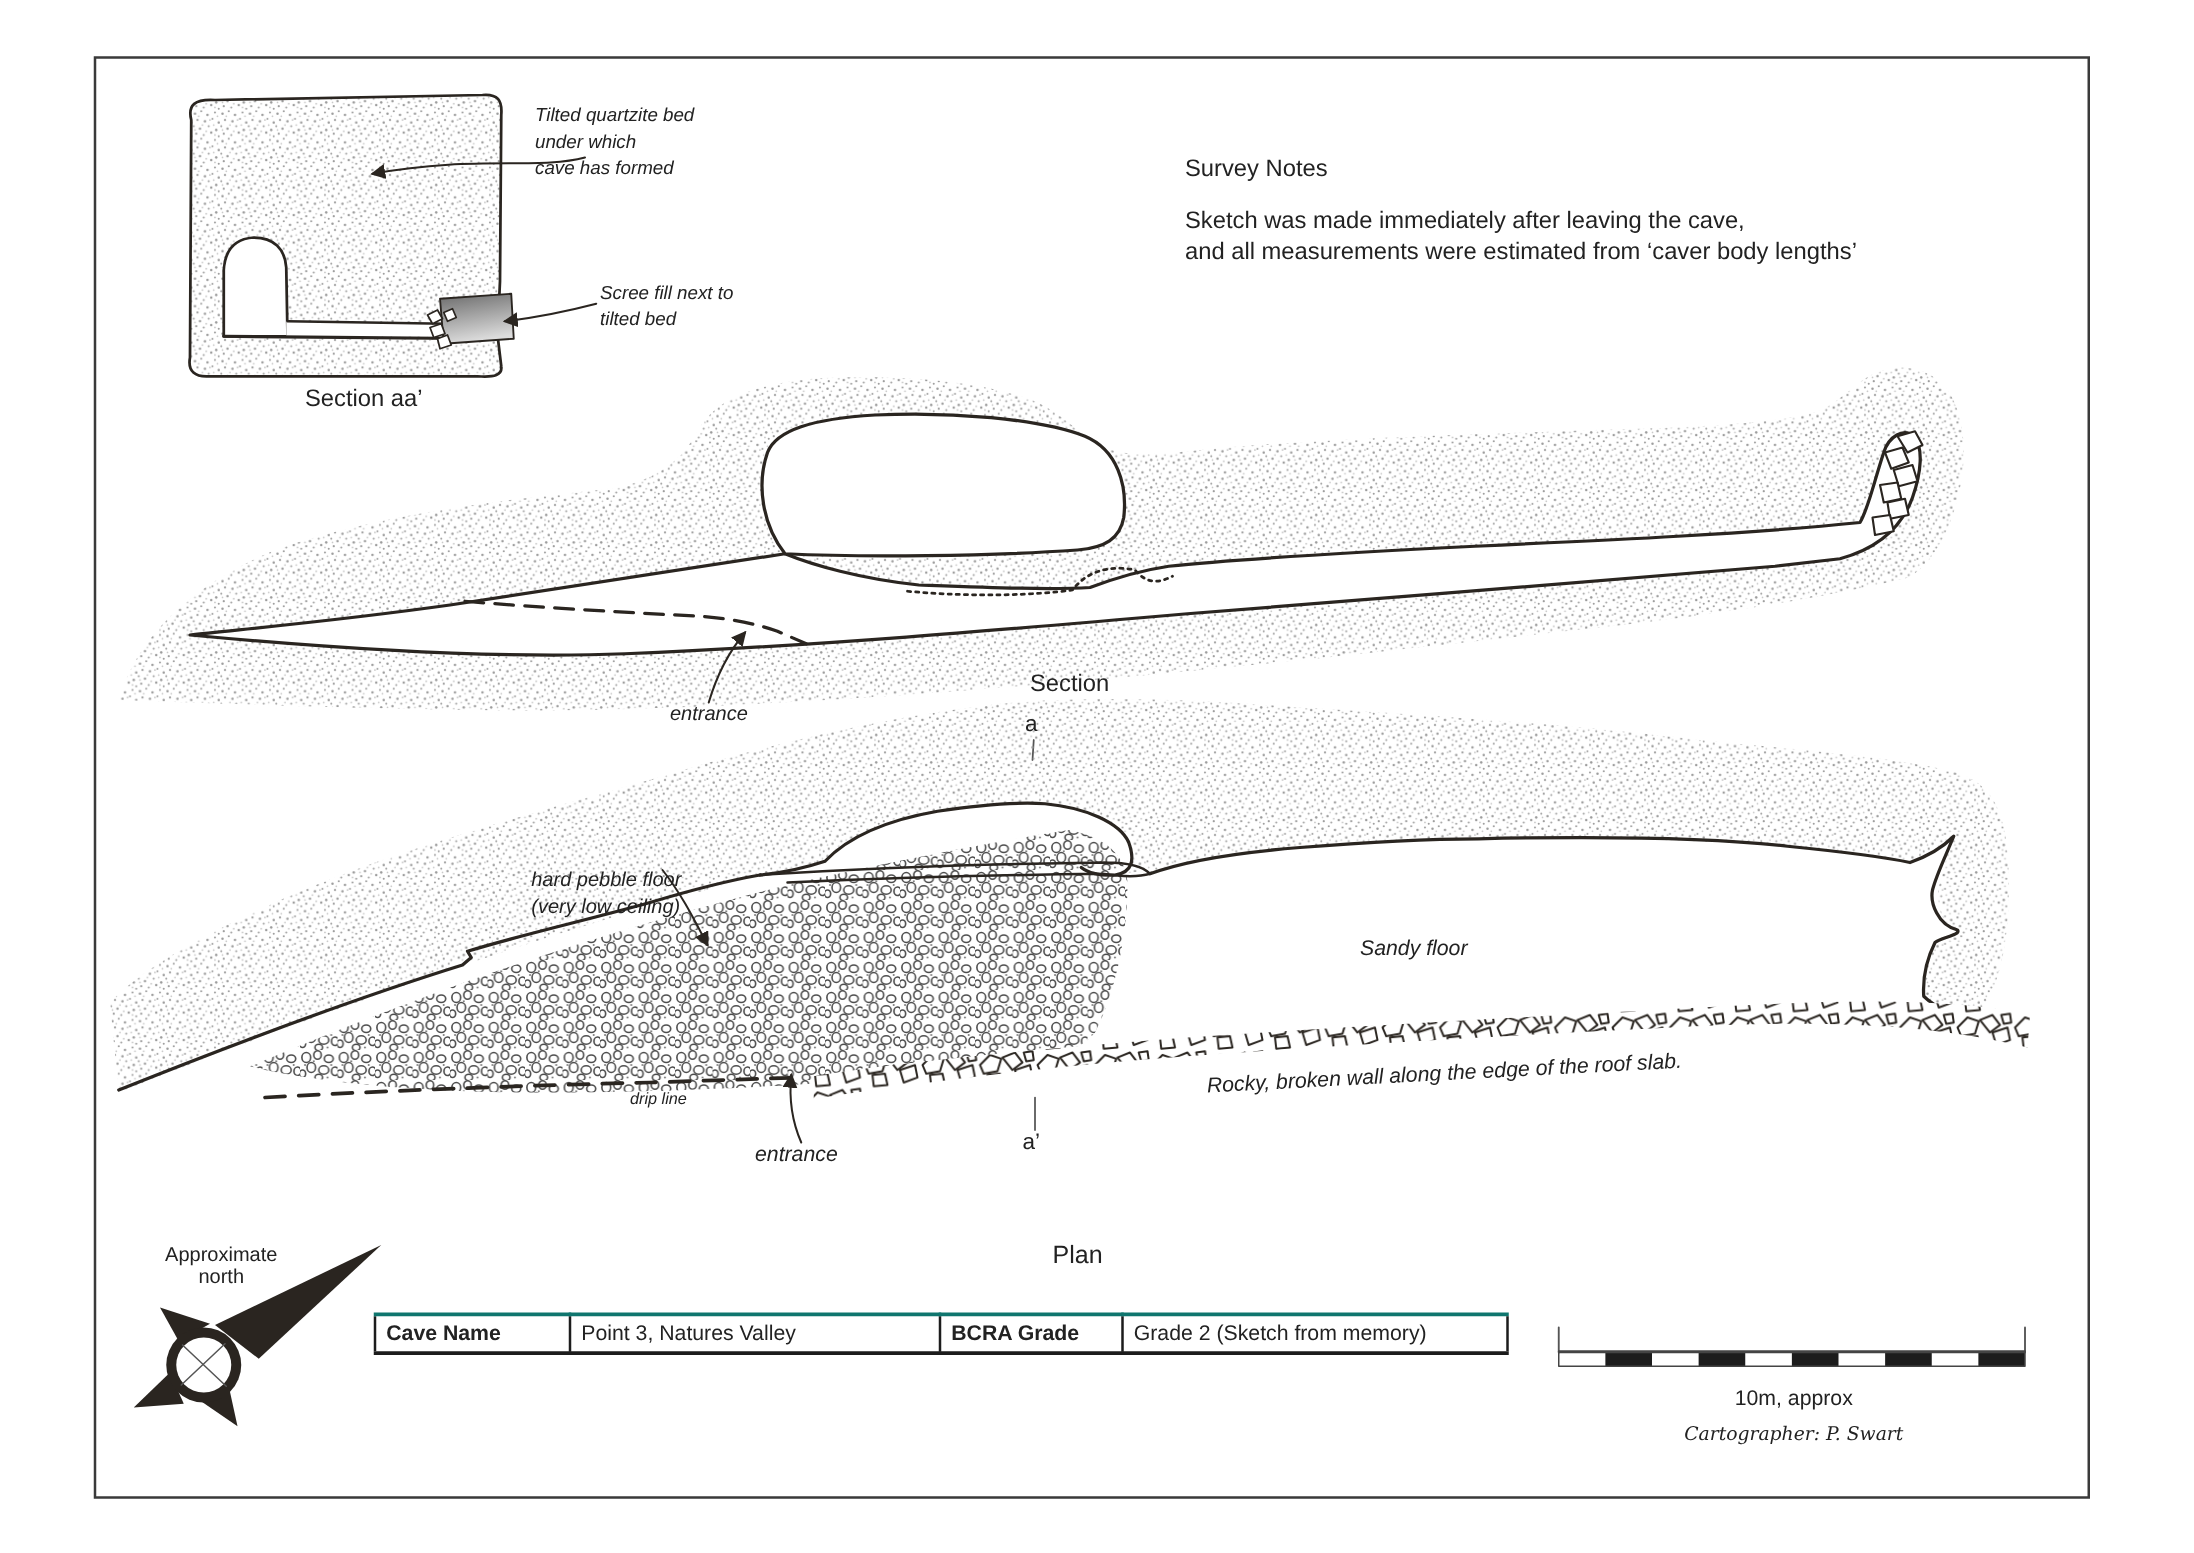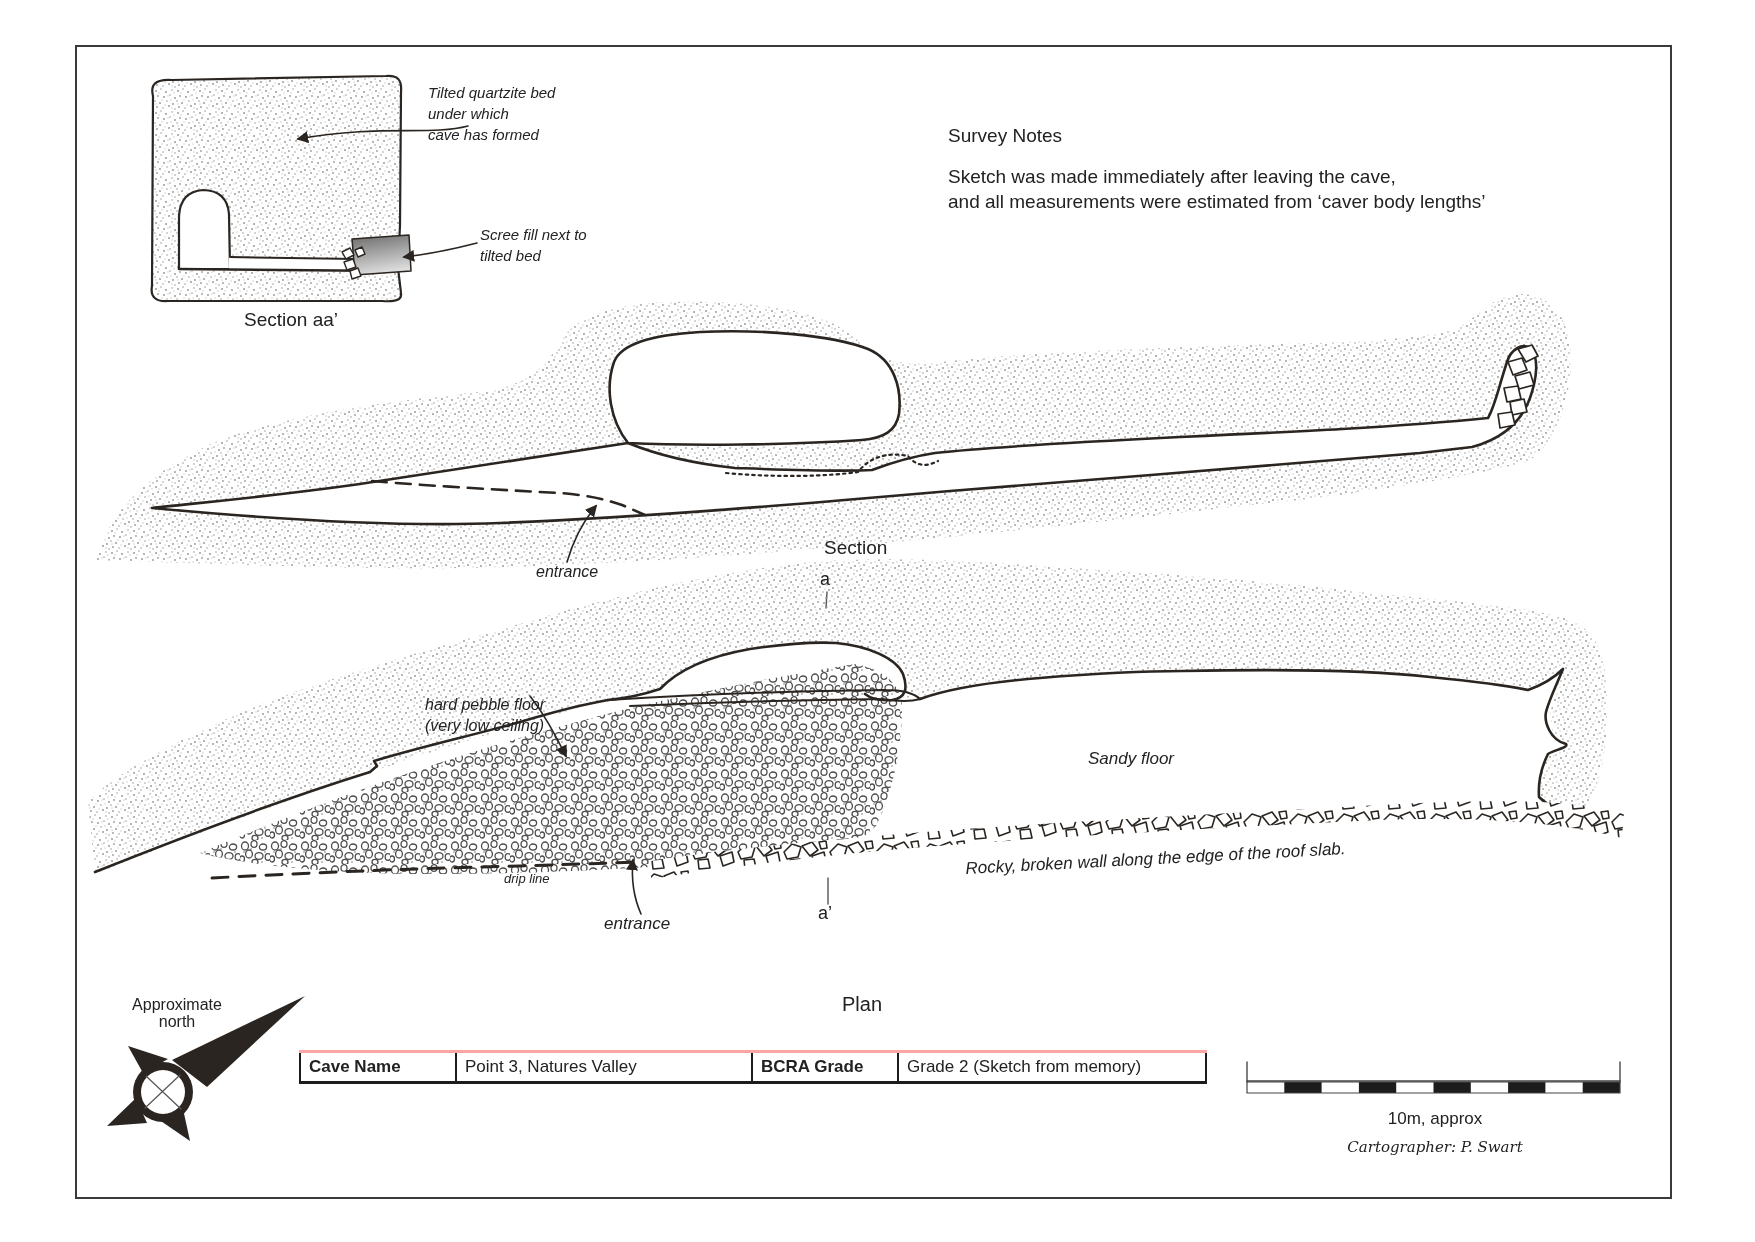--- a/index.html
+++ b/index.html
@@ -24,21 +24,21 @@
   .plan-entrance{left:604px;top:913px;font-size:17px;}
   .plan-aprime{left:818px;top:902px;font-size:18px;}
   .plan-label{left:842px;top:964px;font-size:20px;margin-top:28px;}
   .compass-label{left:122px;top:996px;width:110px;text-align:center;font-size:16px;line-height:17px;}
   .scale-caption{left:1328px;top:1108px;width:214px;text-align:center;font-size:17px;}
   .cartographer{left:1318px;top:1138px;width:234px;text-align:center;font-size:15px;
                 font-family:"DejaVu Serif",serif;font-style:italic;}
   table.info{position:absolute;left:299px;top:1050px;border-collapse:collapse;font-size:17px;}
   table.info td,table.info th{border:2px solid #1c1c1c;height:26px;padding:1px 8px;text-align:left;
                               background:#fff;vertical-align:middle;}
-  table.info tr{border-top:3px solid #fca5a5;border-bottom:3px solid #1c1c1c;padding-left:12px;}
+  table.info tr{border-top:3px solid #0f766e;border-bottom:3px solid #1c1c1c;padding-left:12px;}
   table.info th{font-weight:bold;white-space:nowrap;}
   .cw1{width:138px;} .cw2{width:278px;} .cw3{width:128px;} .cw4{width:290px;}
 </style>
 </head>
 <body>
 
 <div class="canvas">
 
   <div class="frame"></div>
 

